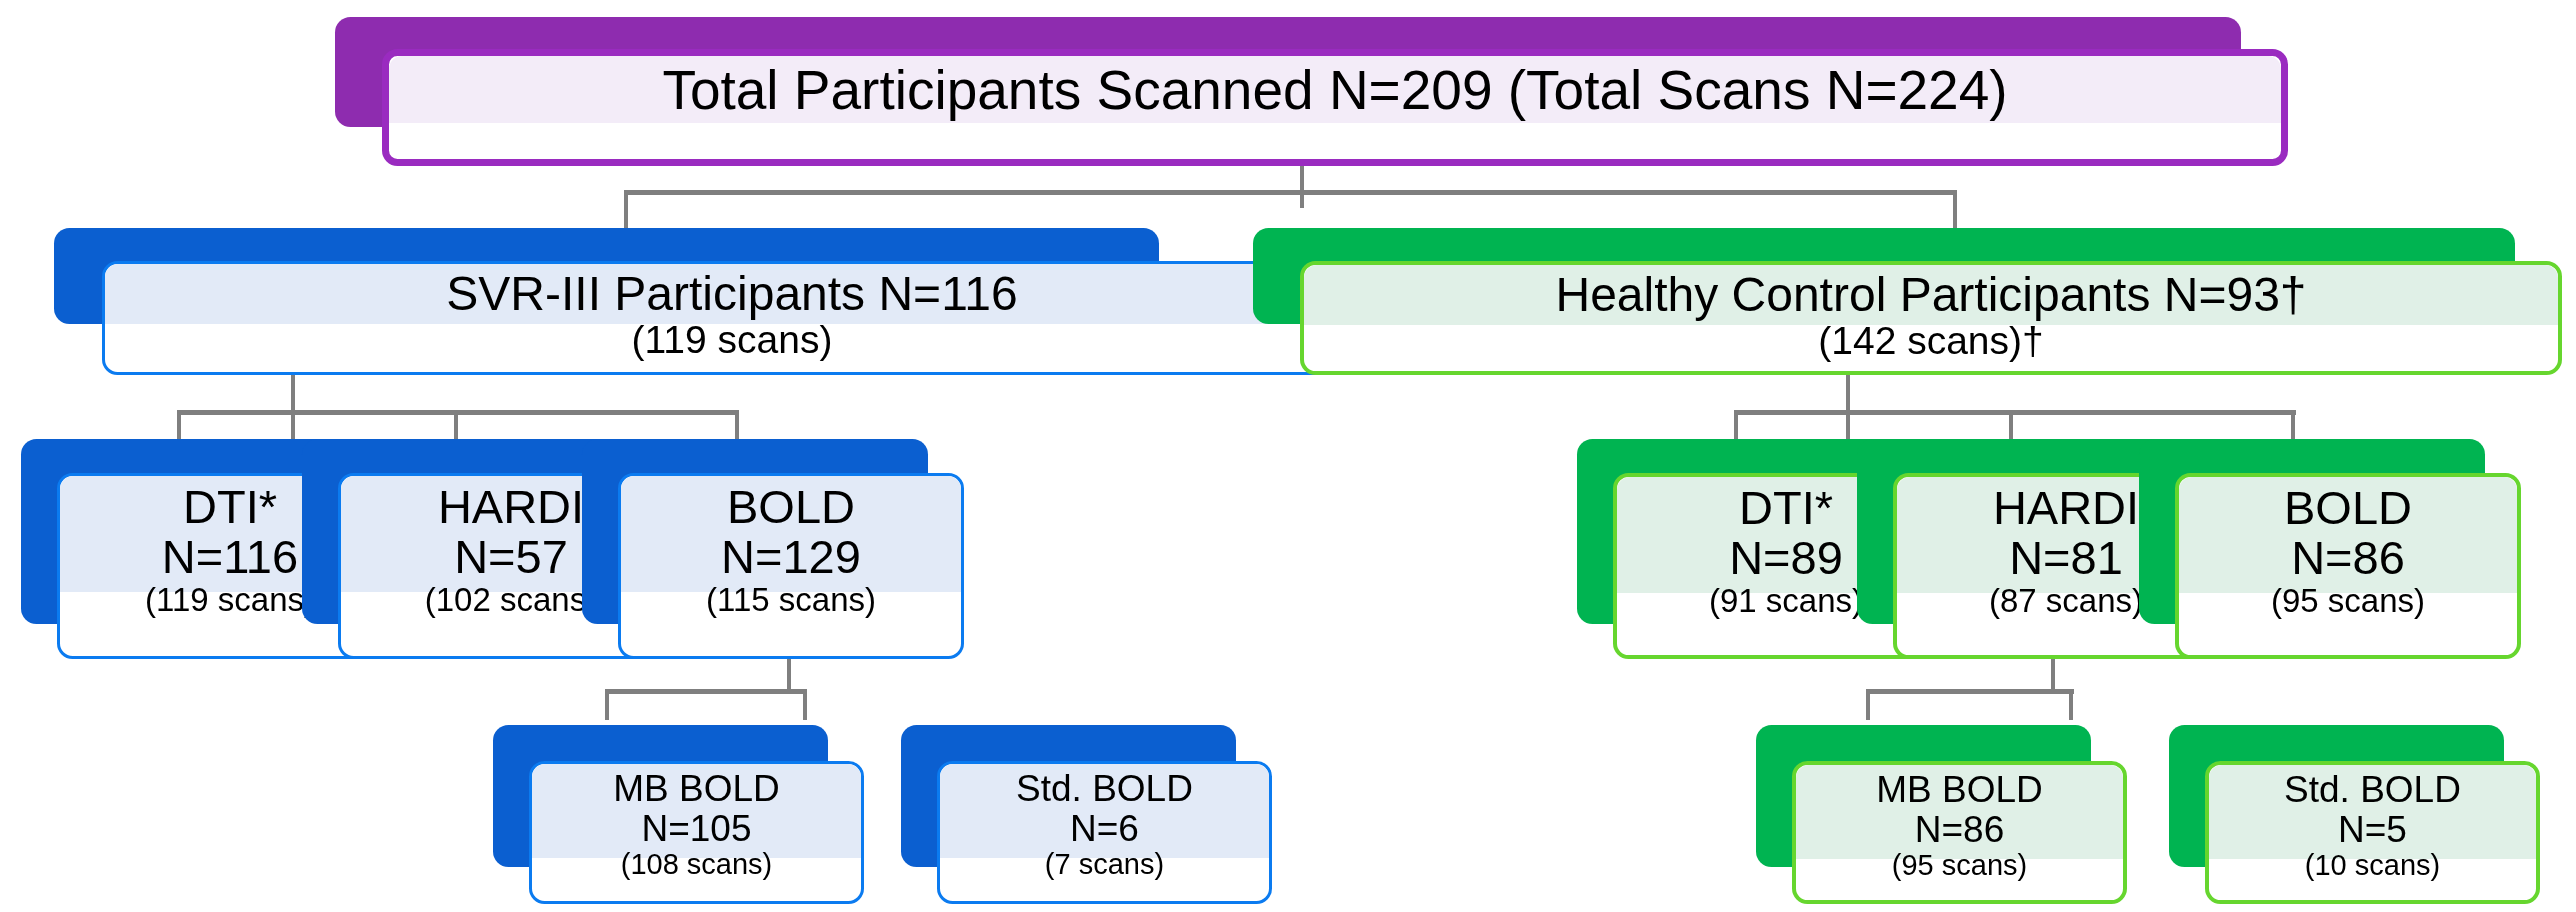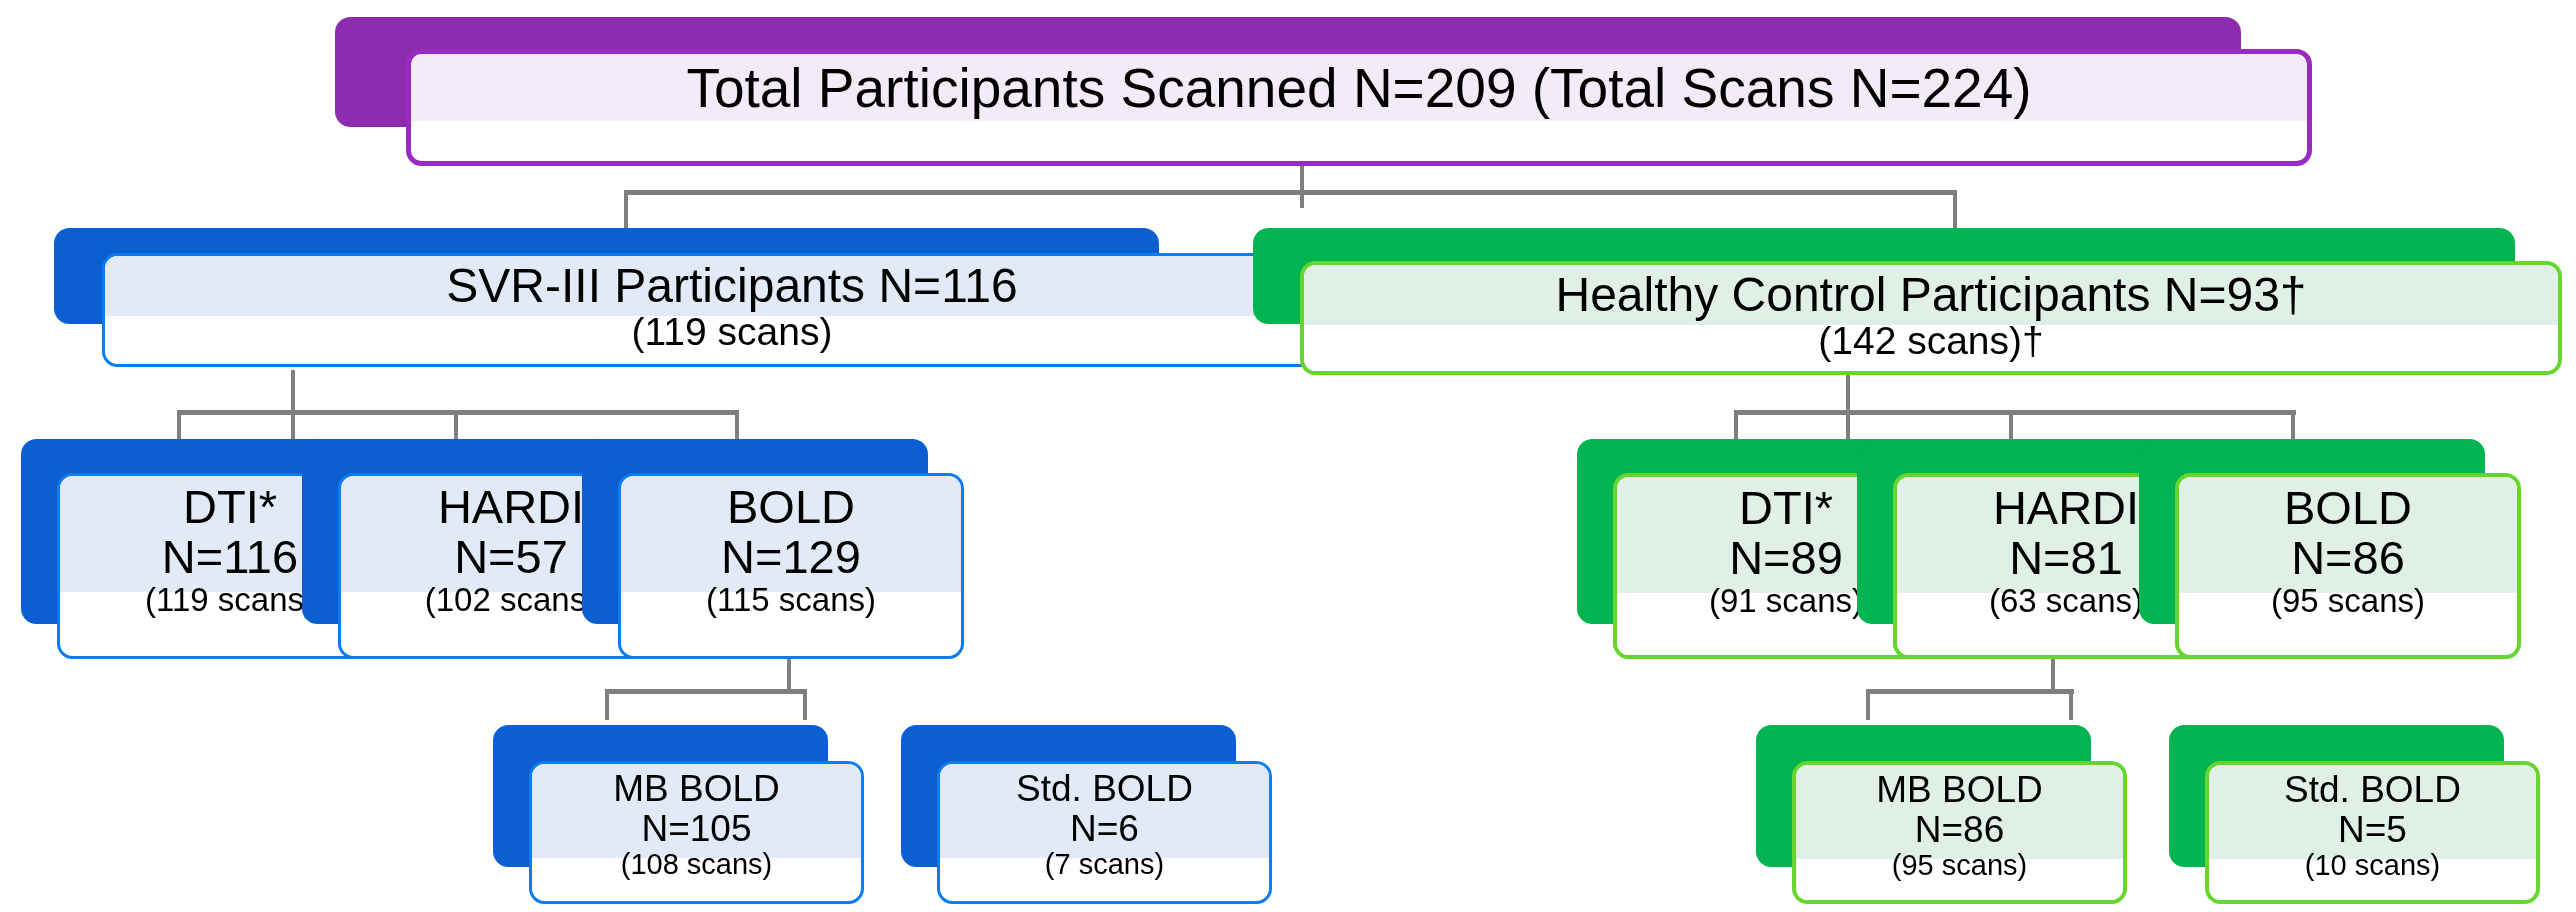--- a/index.html
+++ b/index.html
@@ -15,21 +15,21 @@
   .node{position:absolute;}
   .node .plate{position:absolute;left:0;top:0;border-radius:15.5px;}
   .node .card{position:absolute;border-radius:15.5px;background:#ffffff;box-sizing:border-box;}
   .node .inner{position:absolute;left:0;right:0;top:0;border-radius:13px 13px 0 0;}
   .node .txt{position:absolute;left:0;right:0;top:0;bottom:0;display:flex;flex-direction:column;
              align-items:center;justify-content:flex-start;color:#000;text-align:center;
              font-family:"Liberation Sans",sans-serif;line-height:1.04;}
 
   
   .purple .plate{background:#8E2CAF;}
-  .purple .card{border:5px solid #fca5a5;margin-left:24px;}
+  .purple .card{border:7px solid #fca5a5;}
   .purple .inner{background:#F3ECF8;}
 
   .blue .plate{background:#0B5FD0;}
   .blue .card{border:3px solid #0B7BF0;}
   .blue .inner{background:#E2EAF7;}
 
   .green .plate{background:#00B451;}
   .green .card{border:4px solid #1d4ed8;}
   .green .inner{background:#E0F0E7;}
 
@@ -82,21 +82,21 @@
     <div class="card" style="left: 47px; top: 32px; width: 1906px; height: 117px; border-color: rgb(154, 43, 192);">
       <div class="inner" style="height: 67px; background: rgb(243, 236, 248);"></div>
       <div class="txt t-title" style="padding-top:6px;">
         <span>Total Participants Scanned N=209 (Total Scans N=224)</span>
       </div>
     </div>
   </div>
 
   <div class="node blue" style="left:54px;top:228px;width:1153px;height:147px;">
     <div class="plate" style="width: 1105px; height: 96px; background: rgb(11, 95, 208);"></div>
-    <div class="card" style="left: 48px; top: 25px; width: 1260px; height: 114px; border-color: rgb(11, 123, 240);">
+    <div class="card" style="left: 48px; top: 33px; width: 1260px; height: 114px; border-color: rgb(11, 123, 240);">
       <div class="inner" style="height: 60px; background: rgb(226, 234, 247);"></div>
       <div class="txt" style="padding-top:4.8px;">
         <span class="t-l2-main">SVR-III Participants N=116</span>
         <span class="t-l2-sub line2">(119 scans)</span>
       </div>
     </div>
   </div>
 
   <div class="node green" style="left:1253px;top:228px;width:1308px;height:147px;">
     <div class="plate" style="width: 1262px; height: 96px; background: rgb(0, 180, 81);"></div>
@@ -157,21 +157,21 @@
     </div>
   </div>
 
   <div class="node green" style="left:1857px;top:439px;width:382px;height:220px;">
     <div class="plate" style="width: 346px; height: 185px; background: rgb(0, 180, 81);"></div>
     <div class="card" style="left: 36px; top: 34px; width: 346px; height: 186px; border-color: rgb(102, 214, 46);">
       <div class="inner" style="height: 116px; background: rgb(224, 240, 231);"></div>
       <div class="txt" style="padding-top:7.2px;">
         <span class="t-l3-main">HARDI</span>
         <span class="t-l3-main line2">N=81</span>
-        <span class="t-l3-sub line2">(63 scans)</span>
+        <span class="t-l3-sub line2">(87 scans)</span>
       </div>
     </div>
   </div>
 
   <div class="node green" style="left:2139px;top:439px;width:382px;height:220px;">
     <div class="plate" style="width: 346px; height: 185px; background: rgb(0, 180, 81);"></div>
     <div class="card" style="left: 36px; top: 34px; width: 346px; height: 186px; border-color: rgb(102, 214, 46);">
       <div class="inner" style="height: 116px; background: rgb(224, 240, 231);"></div>
       <div class="txt" style="padding-top:7.2px;">
         <span class="t-l3-main">BOLD</span>

